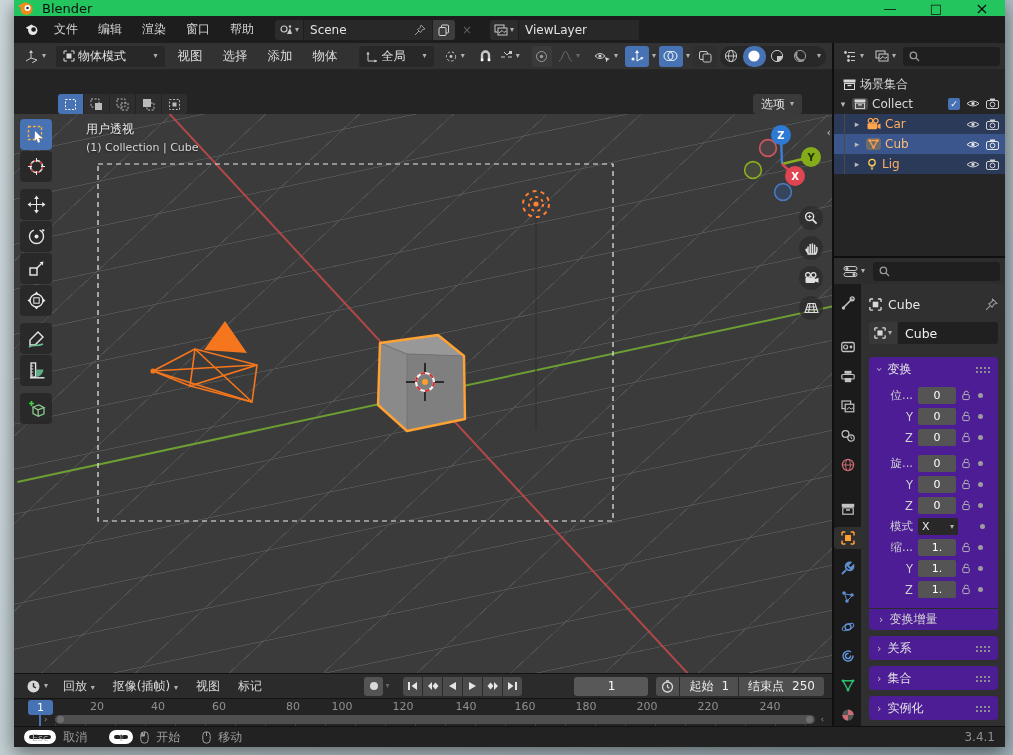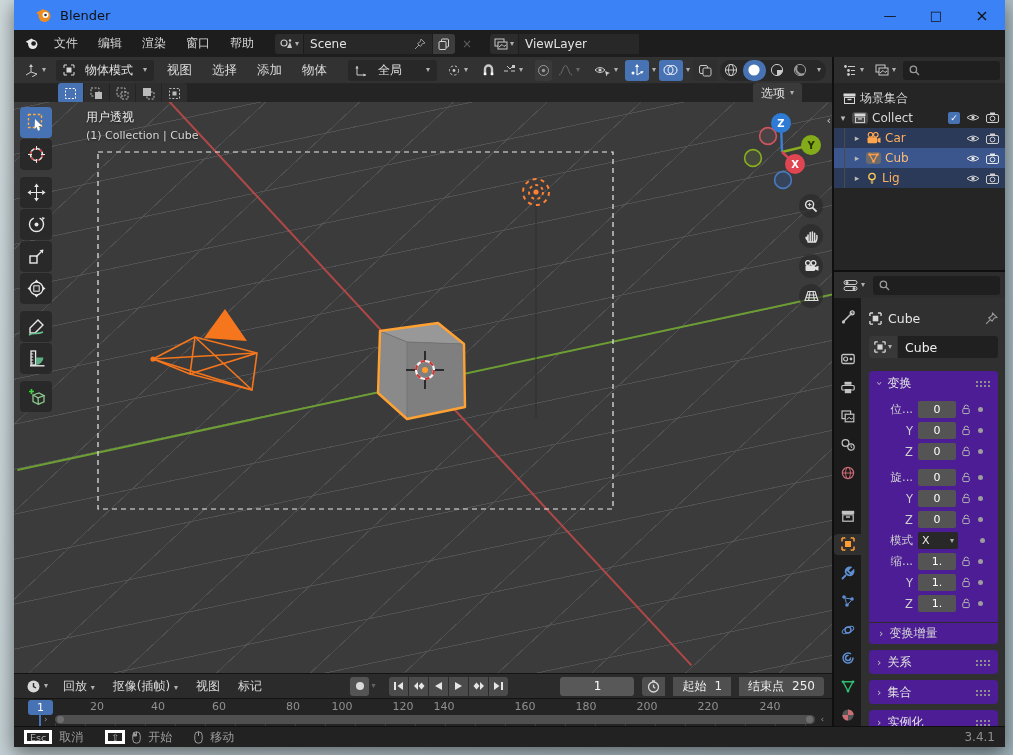--- a/index.html
+++ b/index.html
@@ -1,20 +1,20 @@
 <!DOCTYPE html>
 <html><head>
 <meta charset="utf-8">
 <style>
 *{margin:0;padding:0;box-sizing:border-box}
 html,body{width:1013px;height:755px;overflow:hidden;font-family:"DejaVu Sans","Liberation Sans",sans-serif;-webkit-font-smoothing:antialiased}
 body{background:linear-gradient(115deg,#cfdadd 0%,#b6c5cb 55%,#9fb3bb 100%)}
 .window{position:absolute;left:14px;top:0;width:991px;height:747px;display:flex;flex-direction:column;background:#1d1d1d;box-shadow:0 6px 18px rgba(0,0,0,.5);overflow:hidden}
 
-.titlebar{height:30px;background:#3b82f6;display:flex;align-items:center;padding:0 0 0 20px;flex:none}
+.titlebar{height:16px;background:#22c55e;display:flex;align-items:center;padding:0 0 0 2px;flex:none}
 .titlebar .title{font-size:13px;color:#111;margin-left:8px}
 .wincontrols{margin-left:auto;display:flex;height:100%}
 .wincontrols .wbtn{width:46px;height:100%;display:flex;align-items:center;justify-content:center;font-size:13px;color:#111;cursor:default}
 
 .topbar{height:27px;background:#1d1d1d;display:flex;align-items:center;padding:0 6px;flex:none;gap:2px}
 .menu-item{color:#d6d6d6;font-size:12px;padding:3px 9px;border-radius:3px}
 .ws-tabs{display:flex;margin-left:14px;align-items:center}
 .ws-tab{color:#9a9a9a;font-size:12px;padding:4px 10px;border-radius:4px;white-space:nowrap}
 .ws-tab.active{background:#0d0d0d;color:#efefef}
 .id-widget{display:flex;align-items:center;height:20px;margin-left:10px}
@@ -24,30 +24,30 @@
 .chev{color:#b0b0b0;font-size:8px;line-height:1}
 .dim{opacity:.42}
 
 .content{flex:1;display:flex;min-height:0}
 .leftcol{width:818px;display:flex;flex-direction:column;min-width:0}
 .divider-v{width:2px;background:#0f0f0f;flex:none}
 .rightcol{flex:1;display:flex;flex-direction:column;min-width:0}
 
 .vp-header{height:27px;background:#323232;display:flex;align-items:center;padding:0 6px;gap:6px;flex:none;border-bottom:1px solid #262626}
 .hbtn{display:flex;align-items:center;gap:3px;padding:2px 4px;border-radius:3px}
-.pill{background:#282828;height:21px;display:flex;align-items:center;gap:10px;padding:0 7px;border-radius:3px}
+.pill{background:#282828;height:21px;display:flex;align-items:center;gap:3px;padding:0 7px;border-radius:3px}
 .pill .lbl{color:#e0e0e0;font-size:12px;white-space:nowrap}
 .vmenu{color:#dcdcdc;font-size:12.5px;padding:2px 7px;white-space:nowrap}
 .togglebtn{width:24px;height:21px;display:flex;align-items:center;justify-content:center;border-radius:3px}
 .togglebtn.on{background:#4772b3}
 .shade-group{display:flex;background:#282828;border-radius:10px;align-items:center}
 .shade-btn{width:23px;height:21px;display:flex;align-items:center;justify-content:center;border-radius:10px}
 .shade-btn.on{background:#4772b3}
 
-.vp-tools{height:18px;background:#242424;display:flex;align-items:center;padding:0 6px 0 44px;flex:none}
+.vp-tools{height:44px;background:#242424;display:flex;align-items:flex-end;padding:0 6px 0 44px;flex:none}
 .selmode{display:flex;gap:1px}
 .sm-btn{width:25px;height:20px;background:#2e2e2e;display:flex;align-items:center;justify-content:center}
 .sm-btn:first-child{border-radius:3px 0 0 3px}
 .sm-btn:last-child{border-radius:0 3px 3px 0}
 .sm-btn.on{background:#4772b3}
 .options-btn{margin-left:auto;margin-right:24px;background:#3a3a3a;height:20px;border-radius:3px;display:flex;align-items:center;gap:5px;padding:0 8px;color:#e0e0e0;font-size:12px}
 
 .vp-canvas{position:relative;flex:1;background:#3b3b3b;overflow:hidden;min-height:0}
 .gridlayer{position:absolute;inset:-60px;background-image:
  repeating-linear-gradient(-12deg,rgba(88,89,92,.75) 0 1px,transparent 1px 44px),
@@ -64,21 +64,21 @@
 .navbtn{position:absolute;width:24px;height:24px;border-radius:50%;background:rgba(43,43,43,.7);display:flex;align-items:center;justify-content:center}
 .collapse-arrow{position:absolute;right:1px;top:12px;color:#c9c9c9;font-size:11px}
 
 .tl-header{height:25px;background:#2b2b2b;border-top:1px solid #141414;display:flex;align-items:center;padding:0 8px;gap:4px;flex:none}
 .tl-menu{color:#d8d8d8;font-size:12px;padding:2px 7px;white-space:nowrap}
 .playgroup{display:flex;gap:1px}
 .pbtn{width:19px;height:19px;background:#4b4b4b;display:flex;align-items:center;justify-content:center}
 .pbtn:first-child{border-radius:3px 0 0 3px}
 .pbtn:last-child{border-radius:0 3px 3px 0}
 .frame-field{width:74px;height:19px;background:#585858;border-radius:3px;display:flex;align-items:center;justify-content:center;color:#fff;font-size:12px}
-.range-group{display:flex;gap:8px;align-items:flex-end}
+.range-group{display:flex;gap:1px;align-items:flex-end}
 .range-seg{height:19px;background:#4f4f4f;display:flex;align-items:center;gap:8px;padding:0 9px;color:#efefef;font-size:12px}
 .rg-a{border-radius:3px 0 0 3px}
 .rg-c{border-radius:0 3px 3px 0}
 .tl-ruler{height:28px;background:#242424;position:relative;flex:none;border-top:1px solid #141414}
 .playhead{position:absolute;left:14px;top:1px;width:25px;height:15px;background:#4772b3;border-radius:3px;color:#fff;font-size:11px;display:flex;align-items:center;justify-content:center}
 .playhead-tick{position:absolute;left:25px;top:16px;width:2px;height:11px;background:#4772b3}
 .rtick{position:absolute;top:1px;transform:translateX(-50%);color:#909090;font-size:11px}
 .tl-scroll{position:absolute;left:41px;right:17px;top:16px;height:9px;background:#4f4f4f;border-radius:5px}
 .tl-scroll::before,.tl-scroll::after{content:"";position:absolute;top:1.1px;width:6.8px;height:6.8px;border-radius:50%;background:#6e6e6e}
 .tl-scroll::before{left:2px}
@@ -117,21 +117,21 @@
 .prow{height:21px;display:flex;align-items:center;gap:5px}
 .plabel{width:42px;text-align:right;color:#cfcfcf;font-size:11.5px;white-space:nowrap;overflow:hidden}
 .pval{width:38px;height:17px;background:#545454;border-radius:2px;color:#fff;font-size:11px;display:flex;align-items:center;justify-content:center}
 .pmode{width:40px;height:17px;background:#282828;border-radius:2px;color:#ececec;font-size:11px;display:flex;align-items:center;justify-content:space-between;padding:0 4px}
 .pdot{width:5px;height:5px;border-radius:50%;background:#9c9c9c;margin-left:2px}
 .subpanel{border-top:1px solid #2c2c2c;height:22px;display:flex;align-items:center;gap:6px;padding:0 10px;color:#d6d6d6;font-size:12px}
 .cpanel{height:24px}
 .cchev{color:#c2c2c2;font-size:11px}
 
 .statusbar{height:21px;background:#222;display:flex;align-items:center;gap:7px;padding:0 10px;flex:none;border-top:1px solid #101010;color:#9c9c9c;font-size:12px}
-.kbd{border:3px solid #ffffff;border-radius:0;font-size:9.5px;padding:0 3px;height:14px;display:flex;align-items:center;color:#b5b5b5}
+.kbd{border:5px solid #ffffff;border-radius:7px;font-size:9.5px;padding:0 3px;height:14px;display:flex;align-items:center;color:#b5b5b5}
 .version{margin-left:auto;color:#8f8f8f}
 svg{display:block}
 </style>
 </head>
 <body>
 
 <div class="window">
 
   <div class="titlebar">
     <span>
@@ -626,21 +626,21 @@
 
       <div class="tl-ruler">
         <div class="playhead">1</div>
         <div class="playhead-tick"></div>
         <span class="rtick" style="left:83px">20</span>
         <span class="rtick" style="left:144px">40</span>
         <span class="rtick" style="left:205px">60</span>
         <span class="rtick" style="left:279px">80</span>
         <span class="rtick" style="left:328px">100</span>
         <span class="rtick" style="left:389px">120</span>
-        <span class="rtick" style="left:430px">140</span>
+        <span class="rtick" style="left:452px">140</span>
         <span class="rtick" style="left:511px">160</span>
         <span class="rtick" style="left:572px">180</span>
         <span class="rtick" style="left:633px">200</span>
         <span class="rtick" style="left:694px">220</span>
         <span class="rtick" style="left:756px">240</span>
         <div class="tl-ticks"></div>
         <div class="tl-scroll"></div>
         <span class="scroll-arrow" style="left:30px">›</span>
         <span class="scroll-arrow" style="right:8px">‹</span>
       </div>

